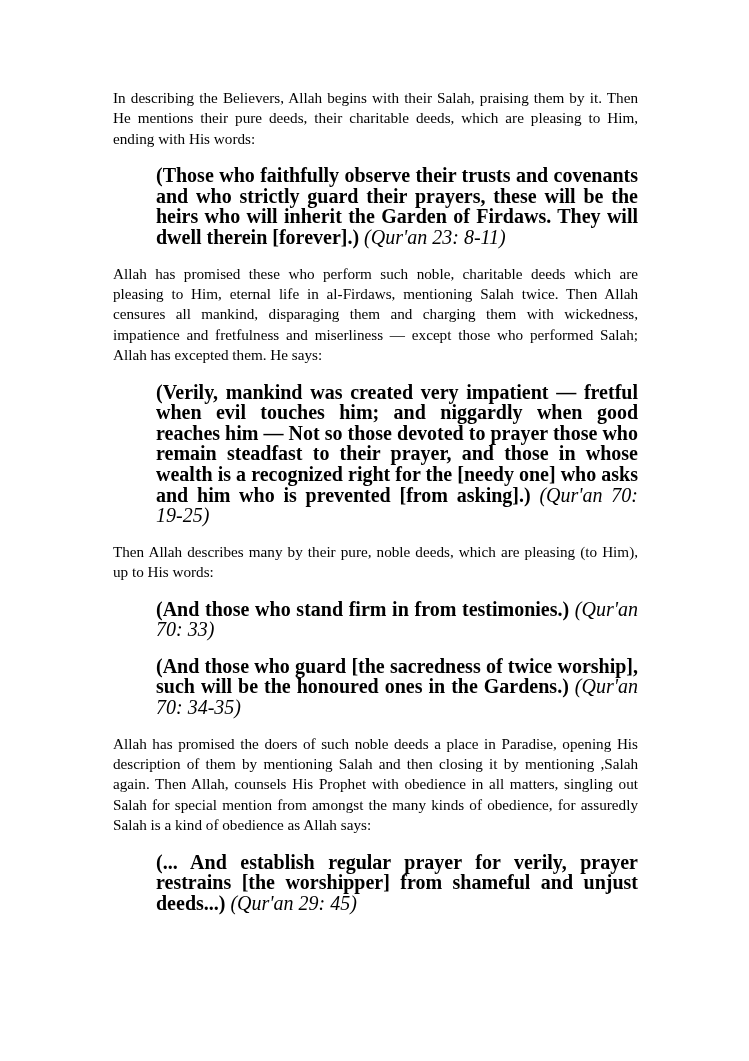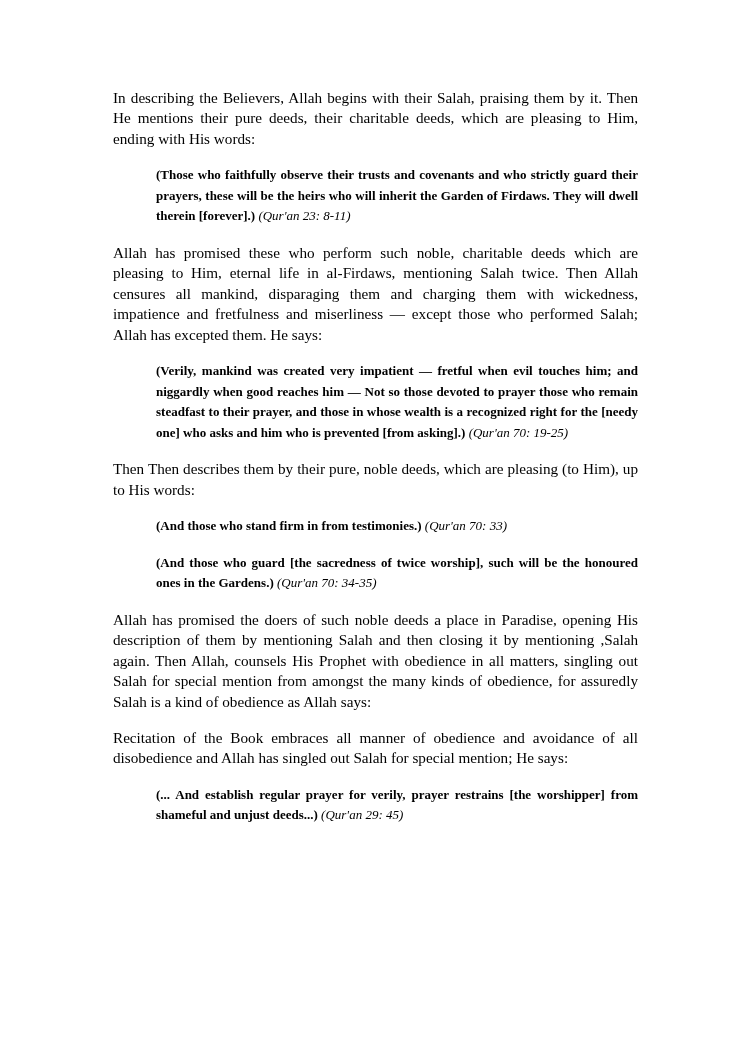--- a/index.html
+++ b/index.html
@@ -31,21 +31,21 @@
     line-height: 20.4px;
     text-align: justify;
     text-justify: inter-word;
     margin: 0 0 16px 0;
     hyphens: none;
   }
   
   .quote {
     margin: 0 0 16px 0;
     padding-left: 43px;
-    font-size: 13px;
+    font-size: 20px;
     line-height: 20.6px;
     text-align: justify;
     text-justify: inter-word;
   }
   .quote .q-text {
     font-weight: bold;
   }
   .quote .q-ref {
     font-weight: normal;
     font-style: italic;
@@ -68,37 +68,36 @@
       <span class="q-ref">(Qur'an 23: 8-11)</span>
     </div>
 
     <p class="para">Allah has promised these who perform such noble, charitable deeds which are pleasing to Him, eternal life in al-Firdaws, mentioning Salah twice. Then Allah censures all mankind, disparaging them and charging them with wickedness, impatience and fretfulness and miserliness — except those who performed Salah; Allah has excepted them. He says:</p>
 
     <div class="quote full">
       <span class="q-text">(Verily, mankind was created very impatient — fretful when evil touches him; and niggardly when good reaches him — Not so those devoted to prayer those who remain steadfast to their prayer, and those in whose wealth is a recognized right for the [needy one] who asks and him who is prevented [from asking].)</span>
       <span class="q-ref">(Qur'an 70: 19-25)</span>
     </div>
 
-    <p class="para">Then Then describes them by their pure, noble deeds, which are pleasing (to Him), up to His words:</p>
+    <p class="para">Then Allah describes many by their pure, noble deeds, which are pleasing (to Him), up to His words:</p>
 
     <div class="quote">
       <span class="q-text">(And those who stand firm in from testimonies.)</span>
       <span class="q-ref">(Qur'an 70: 33)</span>
     </div>
 
 
     <div class="quote full">
       <span class="q-text">(And those who guard [the sacredness of twice worship], such will be the honoured ones in the Gardens.)</span>
       <span class="q-ref">(Qur'an 70: 34-35)</span>
     </div>
 
     <p class="para">Allah has promised the doers of such noble deeds a place in Paradise, opening His description of them by mentioning Salah and then closing it by mentioning ,Salah again. Then Allah, counsels His Prophet with obedience in all matters, singling out Salah for special mention from amongst the many kinds of obedience, for assuredly Salah is a kind of obedience as Allah says:</p>
 
 
-    <p class="para">Recitation of the Book embraces all manner of obedience and avoidance of all disobedience and Allah has singled out Salah for special mention; He says:</p>
 
     <div class="quote full">
       <span class="q-text">(... And establish regular prayer for verily, prayer restrains [the worshipper] from shameful and unjust deeds...)</span>
       <span class="q-ref">(Qur'an 29: 45)</span>
     </div>
 
 
 
   </div>
 </div>

